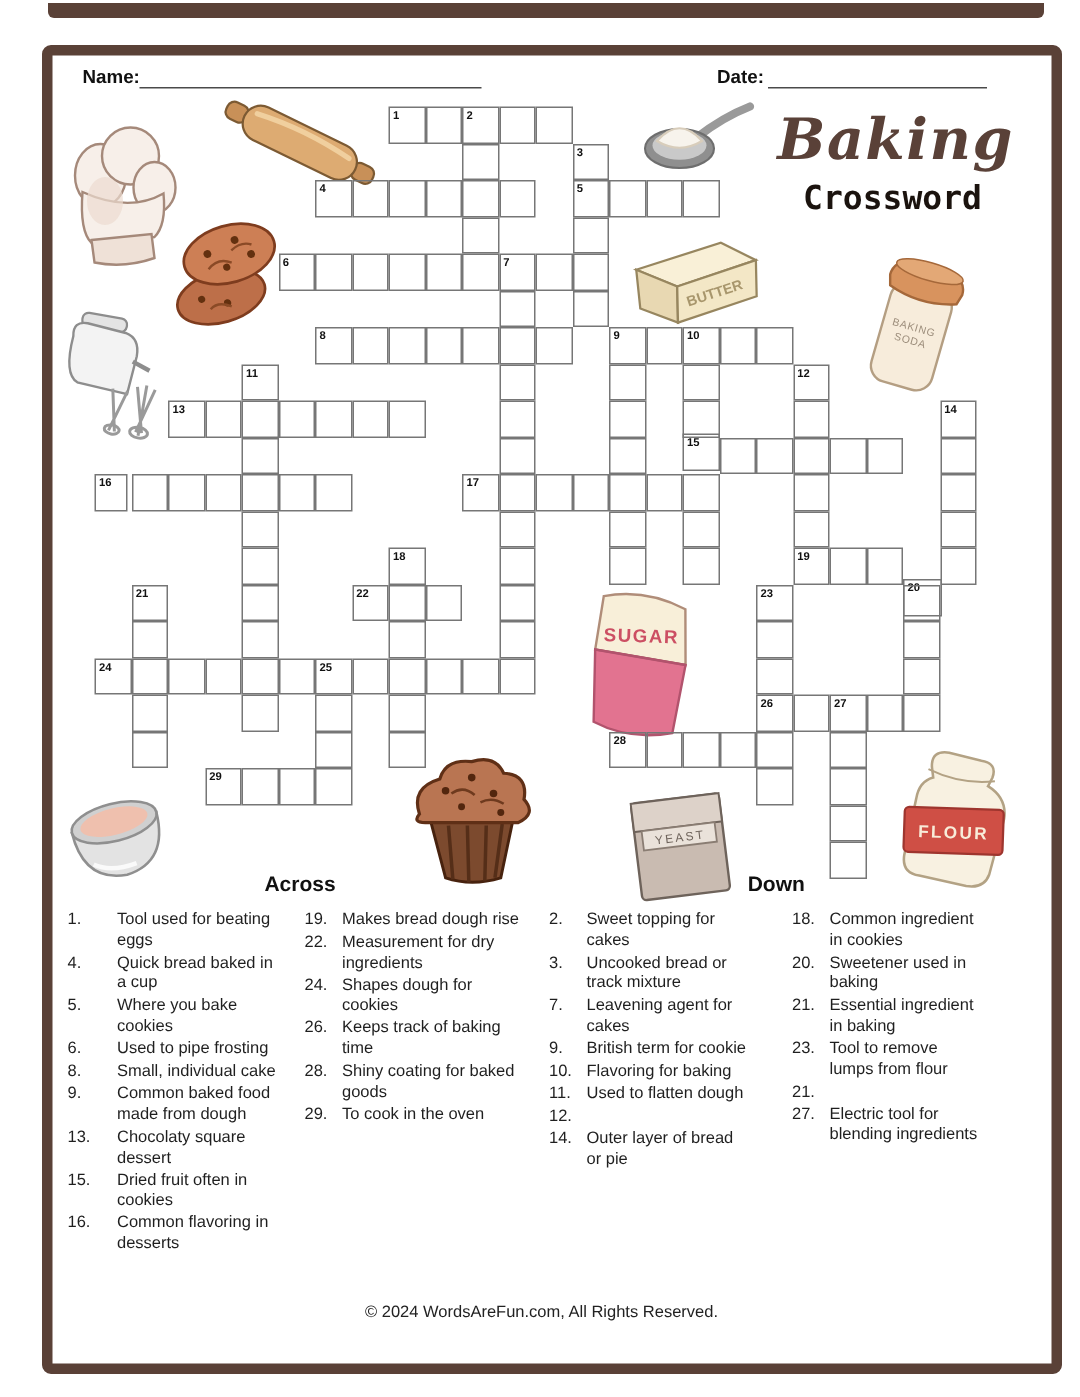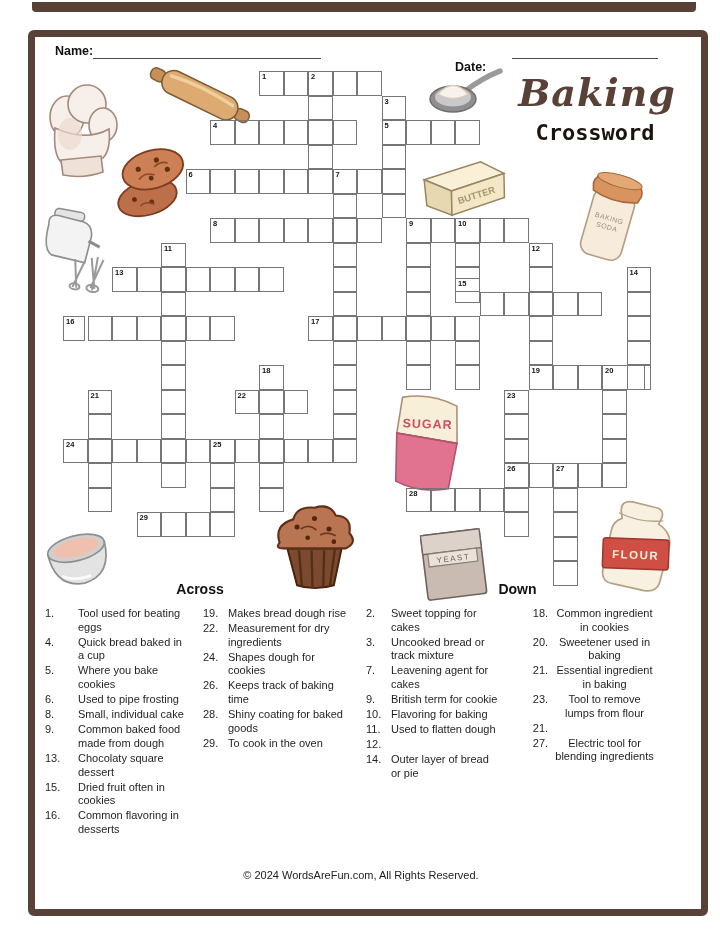--- a/index.html
+++ b/index.html
@@ -35,21 +35,21 @@
 </style>
 </head>
 <body>
 
 <div class="abs" id="top-edge"></div>
 
 <div class="abs" id="frame"></div>
 
 <span class="abs fieldlabel" style="left:55px;top:44px;">Name:</span>
 <span class="abs writeline" style="left:93px;top:44px;width:228px;"></span>
-<span class="abs fieldlabel" style="left:455px;top:44px;margin-top:16px;">Date:</span>
+<span class="abs fieldlabel" style="left:478px;top:44px;">Date:</span>
 <span class="abs writeline" style="left:512px;top:44px;width:146px;"></span>
 
 <div class="abs" id="title1">Baking</div>
 <div class="abs" id="title2">Crossword</div>
 
 <svg style="left:46px;top:82px;" width="74" height="98" viewBox="0 0 74 98">
   <g stroke="#a5897a" stroke-width="1.6" fill="#f7efe9">
     <ellipse cx="21" cy="35" rx="17" ry="21"></ellipse>
     <ellipse cx="41" cy="22" rx="19" ry="19"></ellipse>
     <ellipse cx="57" cy="43" rx="14" ry="17"></ellipse>
@@ -246,21 +246,21 @@
     <div class="cell" style="left: 479.5px; top: 218px; width: 24.5px; height: 24.5px;"></div>
     <div class="cell" style="left: 504px; top: 218px; width: 24.5px; height: 24.5px;"></div>
     <div class="cell" style="left: 406px; top: 242.5px; width: 24.5px; height: 24.5px;"></div>
     <div class="cell" style="left: 406px; top: 267px; width: 24.5px; height: 24.5px;"></div>
     <div class="cell" style="left: 406px; top: 291.5px; width: 24.5px; height: 24.5px;"></div>
     <div class="cell" style="left: 406px; top: 316px; width: 24.5px; height: 24.5px;"></div>
     <div class="cell" style="left: 406px; top: 340.5px; width: 24.5px; height: 24.5px;"></div>
     <div class="cell" style="left: 406px; top: 365px; width: 24.5px; height: 24.5px;"></div>
     <div class="cell" style="left: 455px; top: 242.5px; width: 24.5px; height: 24.5px;"></div>
     <div class="cell" style="left: 455px; top: 267px; width: 24.5px; height: 24.5px;"></div>
-    <div class="cell" style="left: 455px; top: 278px; width: 24.5px; height: 24.5px;">
+    <div class="cell" style="left: 455px; top: 289px; width: 24.5px; height: 24.5px;">
       <span class="cellnum">15</span>
     </div>
     <div class="cell" style="left: 455px; top: 316px; width: 24.5px; height: 24.5px;"></div>
     <div class="cell" style="left: 455px; top: 340.5px; width: 24.5px; height: 24.5px;"></div>
     <div class="cell" style="left: 455px; top: 365px; width: 24.5px; height: 24.5px;"></div>
     <div class="cell" style="left: 161px; top: 242.5px; width: 24.5px; height: 24.5px;">
       <span class="cellnum">11</span>
     </div>
     <div class="cell" style="left: 161px; top: 267px; width: 24.5px; height: 24.5px;"></div>
     <div class="cell" style="left: 161px; top: 291.5px; width: 24.5px; height: 24.5px;"></div>
@@ -317,21 +317,21 @@
     <div class="cell" style="left: 259px; top: 365px; width: 24.5px; height: 24.5px;">
       <span class="cellnum">18</span>
     </div>
     <div class="cell" style="left: 259px; top: 389.5px; width: 24.5px; height: 24.5px;"></div>
     <div class="cell" style="left: 259px; top: 414px; width: 24.5px; height: 24.5px;"></div>
     <div class="cell" style="left: 259px; top: 438.5px; width: 24.5px; height: 24.5px;"></div>
     <div class="cell" style="left: 259px; top: 463px; width: 24.5px; height: 24.5px;"></div>
     <div class="cell" style="left: 259px; top: 487.5px; width: 24.5px; height: 24.5px;"></div>
     <div class="cell" style="left: 553px; top: 365px; width: 24.5px; height: 24.5px;"></div>
     <div class="cell" style="left: 577.5px; top: 365px; width: 24.5px; height: 24.5px;"></div>
-    <div class="cell" style="left: 602px; top: 365px; width: 43px; height: 24.5px;">
+    <div class="cell" style="left: 602px; top: 386px; width: 26px; height: 24.5px;">
       <span class="cellnum">20</span>
     </div>
     <div class="cell" style="left: 602px; top: 389.5px; width: 24.5px; height: 24.5px;"></div>
     <div class="cell" style="left: 602px; top: 414px; width: 24.5px; height: 24.5px;"></div>
     <div class="cell" style="left: 602px; top: 438.5px; width: 24.5px; height: 24.5px;"></div>
     <div class="cell" style="left: 602px; top: 463px; width: 24.5px; height: 24.5px;"></div>
     <div class="cell" style="left: 87.5px; top: 389.5px; width: 24.5px; height: 24.5px;">
       <span class="cellnum">21</span>
     </div>
     <div class="cell" style="left: 87.5px; top: 414px; width: 24.5px; height: 24.5px;"></div>
@@ -482,21 +482,21 @@
       <span class="ctxt">Used to flatten dough</span>
     </div>
     <div class="clue">
       <span class="cnum" style="width: 25px;">12.</span>
     </div>
     <div class="clue">
       <span class="cnum" style="width: 25px;">14.</span>
       <span class="ctxt">Outer layer of bread or pie</span>
     </div>
   </div>
-<div class="cluecol" id="down-col2" style="left:528px;top:607px;width:128px;text-align:center;">
+<div class="cluecol" id="down-col2" style="left:528px;top:607px;width:128px;">
     <div class="clue">
       <span class="cnum" style="width: 25px;">18.</span>
       <span class="ctxt">Common ingredient in cookies</span>
     </div>
     <div class="clue">
       <span class="cnum" style="width: 25px;">20.</span>
       <span class="ctxt">Sweetener used in baking</span>
     </div>
     <div class="clue">
       <span class="cnum" style="width: 25px;">21.</span>

